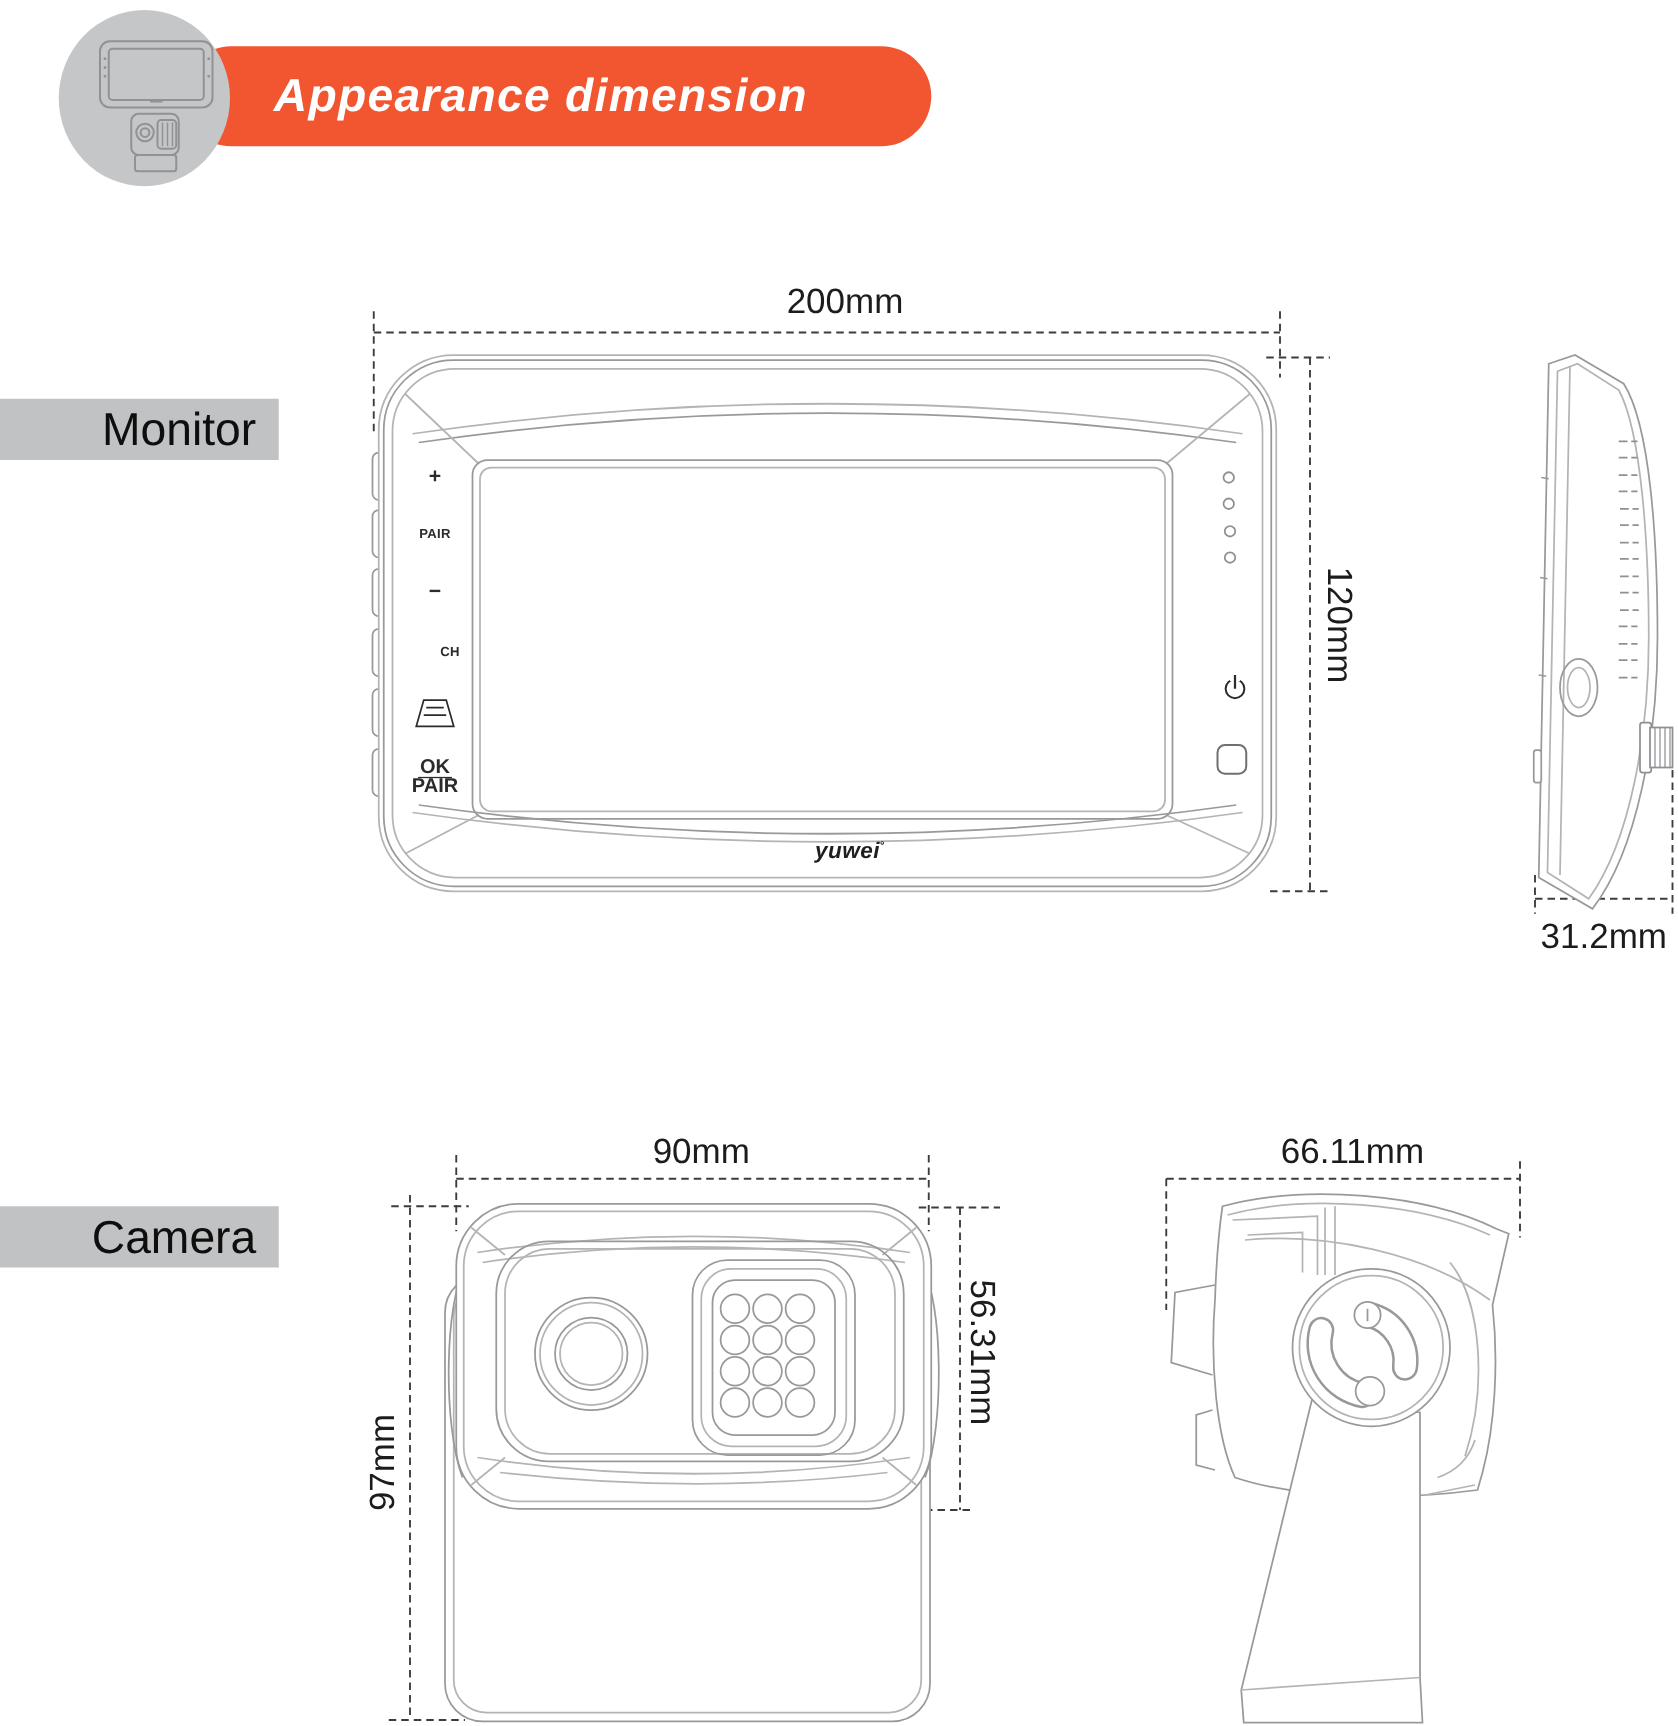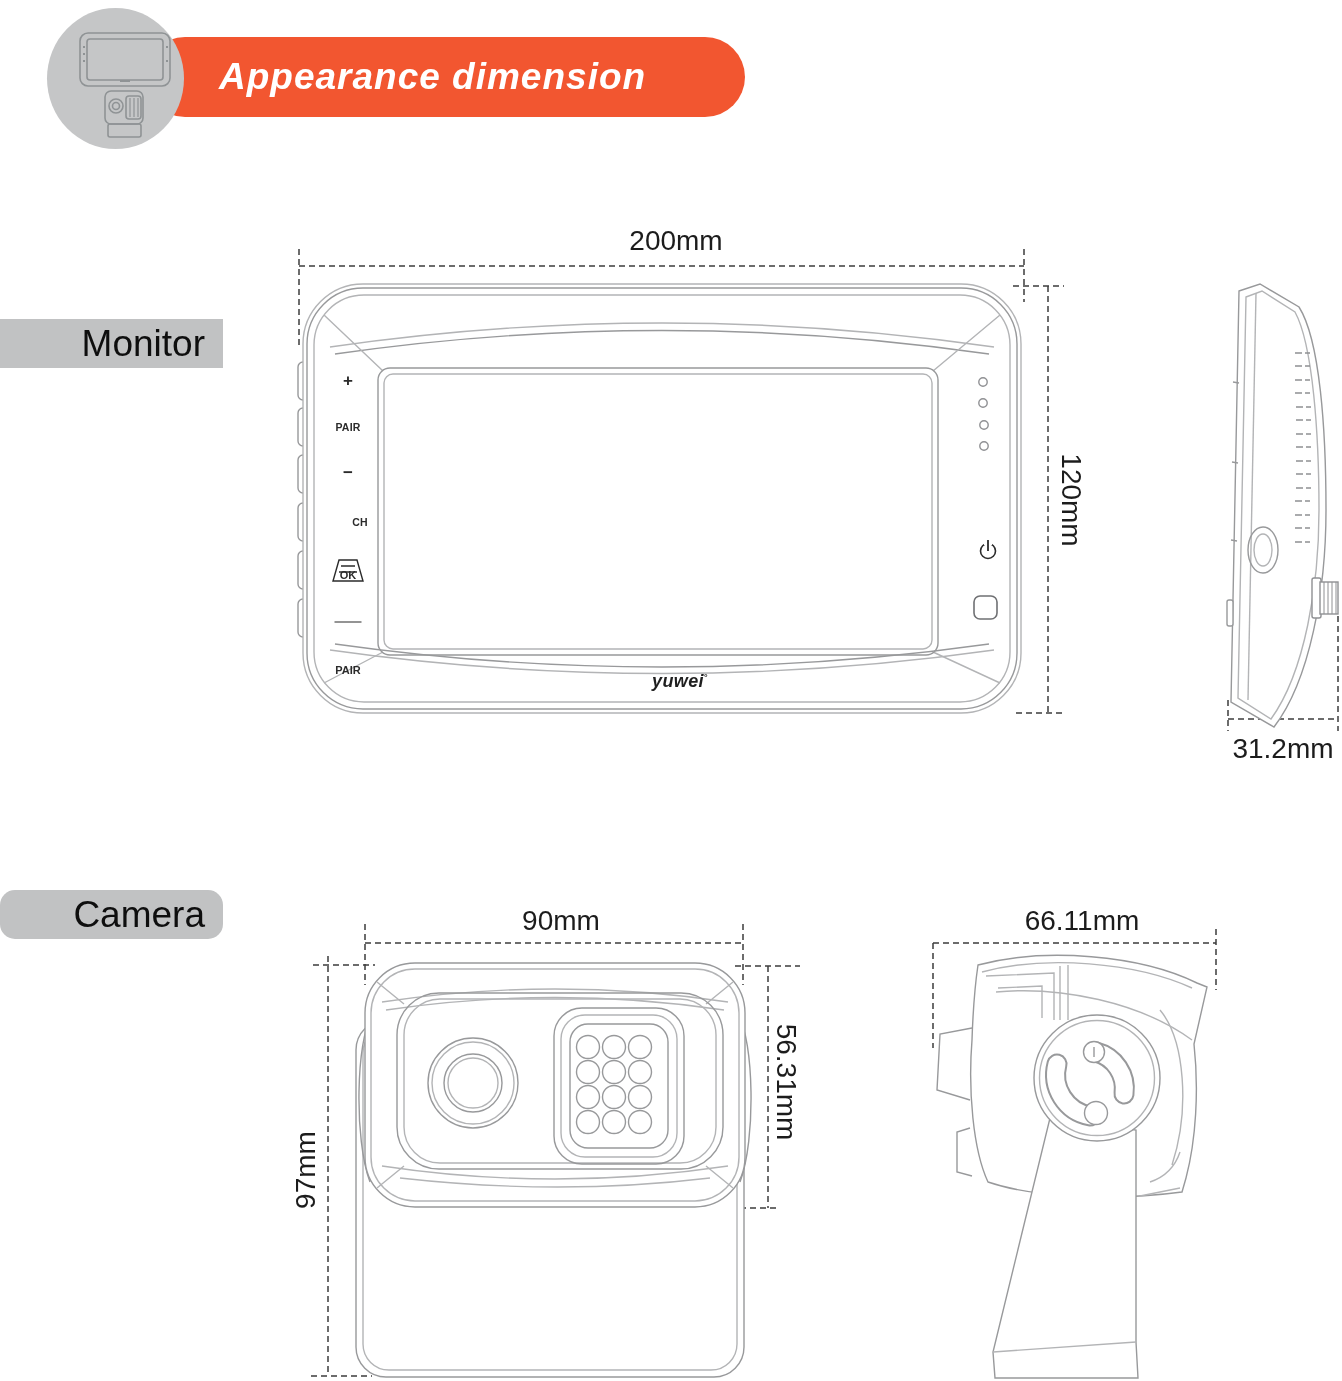--- a/index.html
+++ b/index.html
@@ -27,41 +27,41 @@
   }
   
   .section-bar{
     position:absolute;left:0;width:223px;height:49px;
     background:#c1c2c3;color:#0e0e0e;
     display:flex;align-items:center;justify-content:flex-end;
     font-size:37px;padding-right:0;text-align:right;
   }
   .section-bar span{padding-right:18px;}
   #monitor-bar{top:319px;}
-  #camera-bar{top:890px;border-radius:15px;}
+  #camera-bar{top:965px;}
   
   #art{position:absolute;left:0;top:0;}
   
   .dim{
     position:absolute;color:#1c1c1c;font-size:28px;white-space:nowrap;
     transform:translate(-50%,-50%);
   }
   .dim.cw{transform:translate(-50%,-50%) rotate(90deg);}
   .dim.ccw{transform:translate(-50%,-50%) rotate(-90deg);}
   
   .btn-label{
     position:absolute;color:#2b2b2b;font-weight:bold;white-space:nowrap;
     transform:translate(-50%,-50%);text-align:center;
   }
   .lbl-sign{font-size:17px;}
   .lbl-word{font-size:10.5px;letter-spacing:.2px;}
   .okpair{
     position:absolute;left:348px;top:622px;transform:translate(-50%,-50%);
     display:flex;flex-direction:column;align-items:center;
-    color:#2b2b2b;font-weight:bold;font-size:11px;line-height:12px;gap:40px;
+    color:#2b2b2b;font-weight:bold;font-size:16px;line-height:12px;
   }
   .okpair .rule{width:27px;border-top:1.6px solid #2b2b2b;margin:1px 0;}
   
   .logo{
     position:absolute;left:668px;top:681px;transform:translate(-50%,-50%);
     color:#1f1f1f;font-size:18px;font-weight:800;font-style:italic;
     letter-spacing:.4px;white-space:nowrap;margin-left:12px;
   }
   .logo sup{font-size:9px;font-style:normal;}
 </style>

